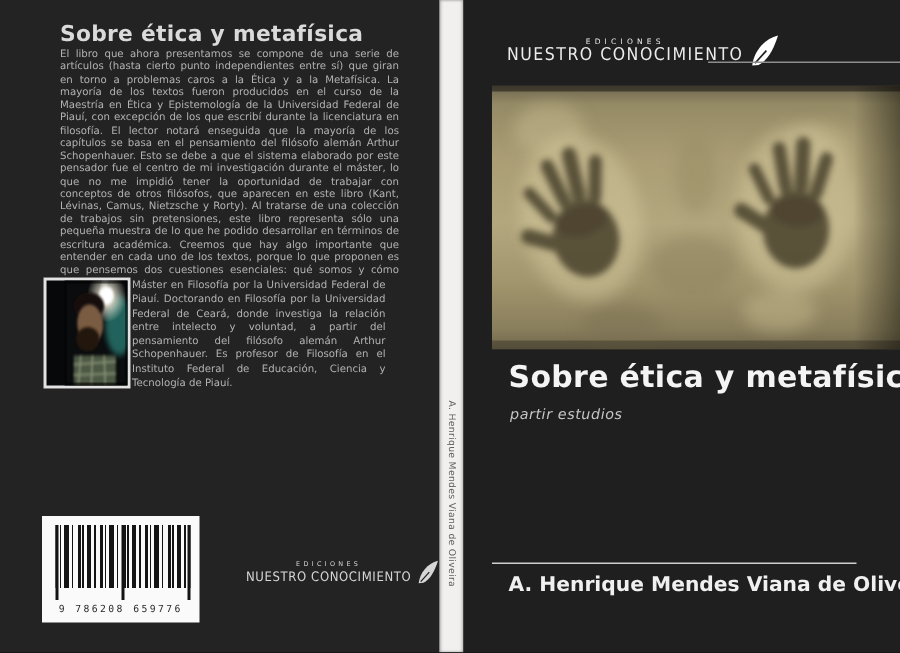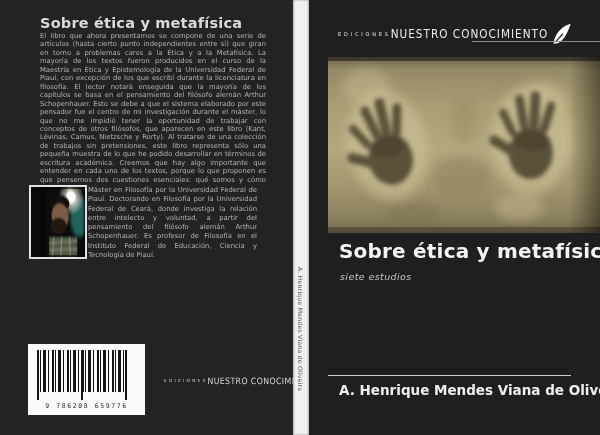--- a/index.html
+++ b/index.html
@@ -11,32 +11,32 @@
   .abs{position:absolute;padding-left:12px;}
 
   
   .back-cover{left:0;top:0;width:293px;height:435px;}
   .back-title{left:28px;top:15px;font-size:14.5px;font-weight:bold;color:#dadada;letter-spacing:.2px;white-space:nowrap;}
   .back-blurb{left:28px;top:32px;width:238px;font-size:6.8px;line-height:8.45px;color:#b2b2b2;text-align:justify;}
   .photo-frame{left:29px;top:185px;width:58px;height:74px;border:2px solid #e3e3e3;background:#06080a;}
   .photo-frame svg{display:block;width:100%;height:100%;}
   .back-bio{left:76px;top:186px;width:181px;font-size:6.8px;line-height:9.3px;color:#b2b2b2;text-align:justify;}
 
-  .barcode{left:28px;top:344px;width:117px;height:71px;background:#fafafa;}
+  .barcode{left:28px;top:344px;width:105px;height:71px;background:#fafafa;}
   .barcode .bars{position:absolute;left:9px;top:6px;width:90px;height:42px;
     background:repeating-linear-gradient(90deg,
       #141414 0 2px,#fafafa 2px 3px,#141414 3px 4px,#fafafa 4px 6px,
       #141414 6px 9px,#fafafa 9px 11px,#141414 11px 12px,#fafafa 12px 15px);}
   .barcode .guard{position:absolute;top:6px;width:2px;height:50px;background:#141414;}
   .barcode .digits{position:absolute;left:0;right:0;bottom:5px;text-align:center;
     font-size:6.5px;letter-spacing:1.6px;color:#2a2a2a;font-family:"DejaVu Sans Mono",monospace;white-space:nowrap;}
 
   
   .logo{display:flex;align-items:center;gap:4px;color:#d6d6d6;}
-  .logo-text{display:flex;align-items:center;line-height:1;}
+  .logo-text{display:flex;flex-direction:column;align-items:center;line-height:1;}
   .logo .quill{transform:rotate(6deg);}
   .back-logo{left:152px;top:372px;}
   .back-logo .logo-line1{font-size:4.3px;letter-spacing:2.2px;margin-bottom:1px;white-space:nowrap;}
   .back-logo .logo-line2{font-size:7.8px;letter-spacing:.4px;white-space:nowrap;transform:scaleY(1.12);}
   .front-logo{left:17px;top:21px;color:#ececec;}
   .front-logo .logo-line1{font-size:5px;letter-spacing:2.8px;margin-bottom:1px;white-space:nowrap;}
   .front-logo .logo-line2{font-size:10.5px;letter-spacing:1px;white-space:nowrap;transform:scaleY(1.12);}
 
   
   .spine{left:293px;top:0;width:16px;height:435px;background:#f1f0ee;box-shadow:inset 1px 0 2px rgba(0,0,0,.25), inset -1px 0 2px rgba(0,0,0,.25);}
@@ -185,18 +185,18 @@
         </g>
         <use href="#handprint" transform="translate(64,96) rotate(-14)"></use>
         <use href="#handprint" transform="translate(212,90) rotate(3)"></use>
         <rect x="252" width="32" height="176" fill="url(#edgeShade)"></rect>
         <rect width="284" height="4" fill="#000" opacity=".45"></rect>
         <rect y="170" width="284" height="6" fill="#000" opacity=".25"></rect>
       </svg>
     </div>
 
     <div class="abs front-title">Sobre ética y metafísica</div>
-    <div class="abs front-subtitle">siete estudios</div>
+    <div class="abs front-subtitle">partir estudios</div>
     <div class="abs author-rule"></div>
     <div class="abs front-author">A. Henrique Mendes Viana de Oliveira</div>
   </div>
 
 </div>
 
 </body></html>

